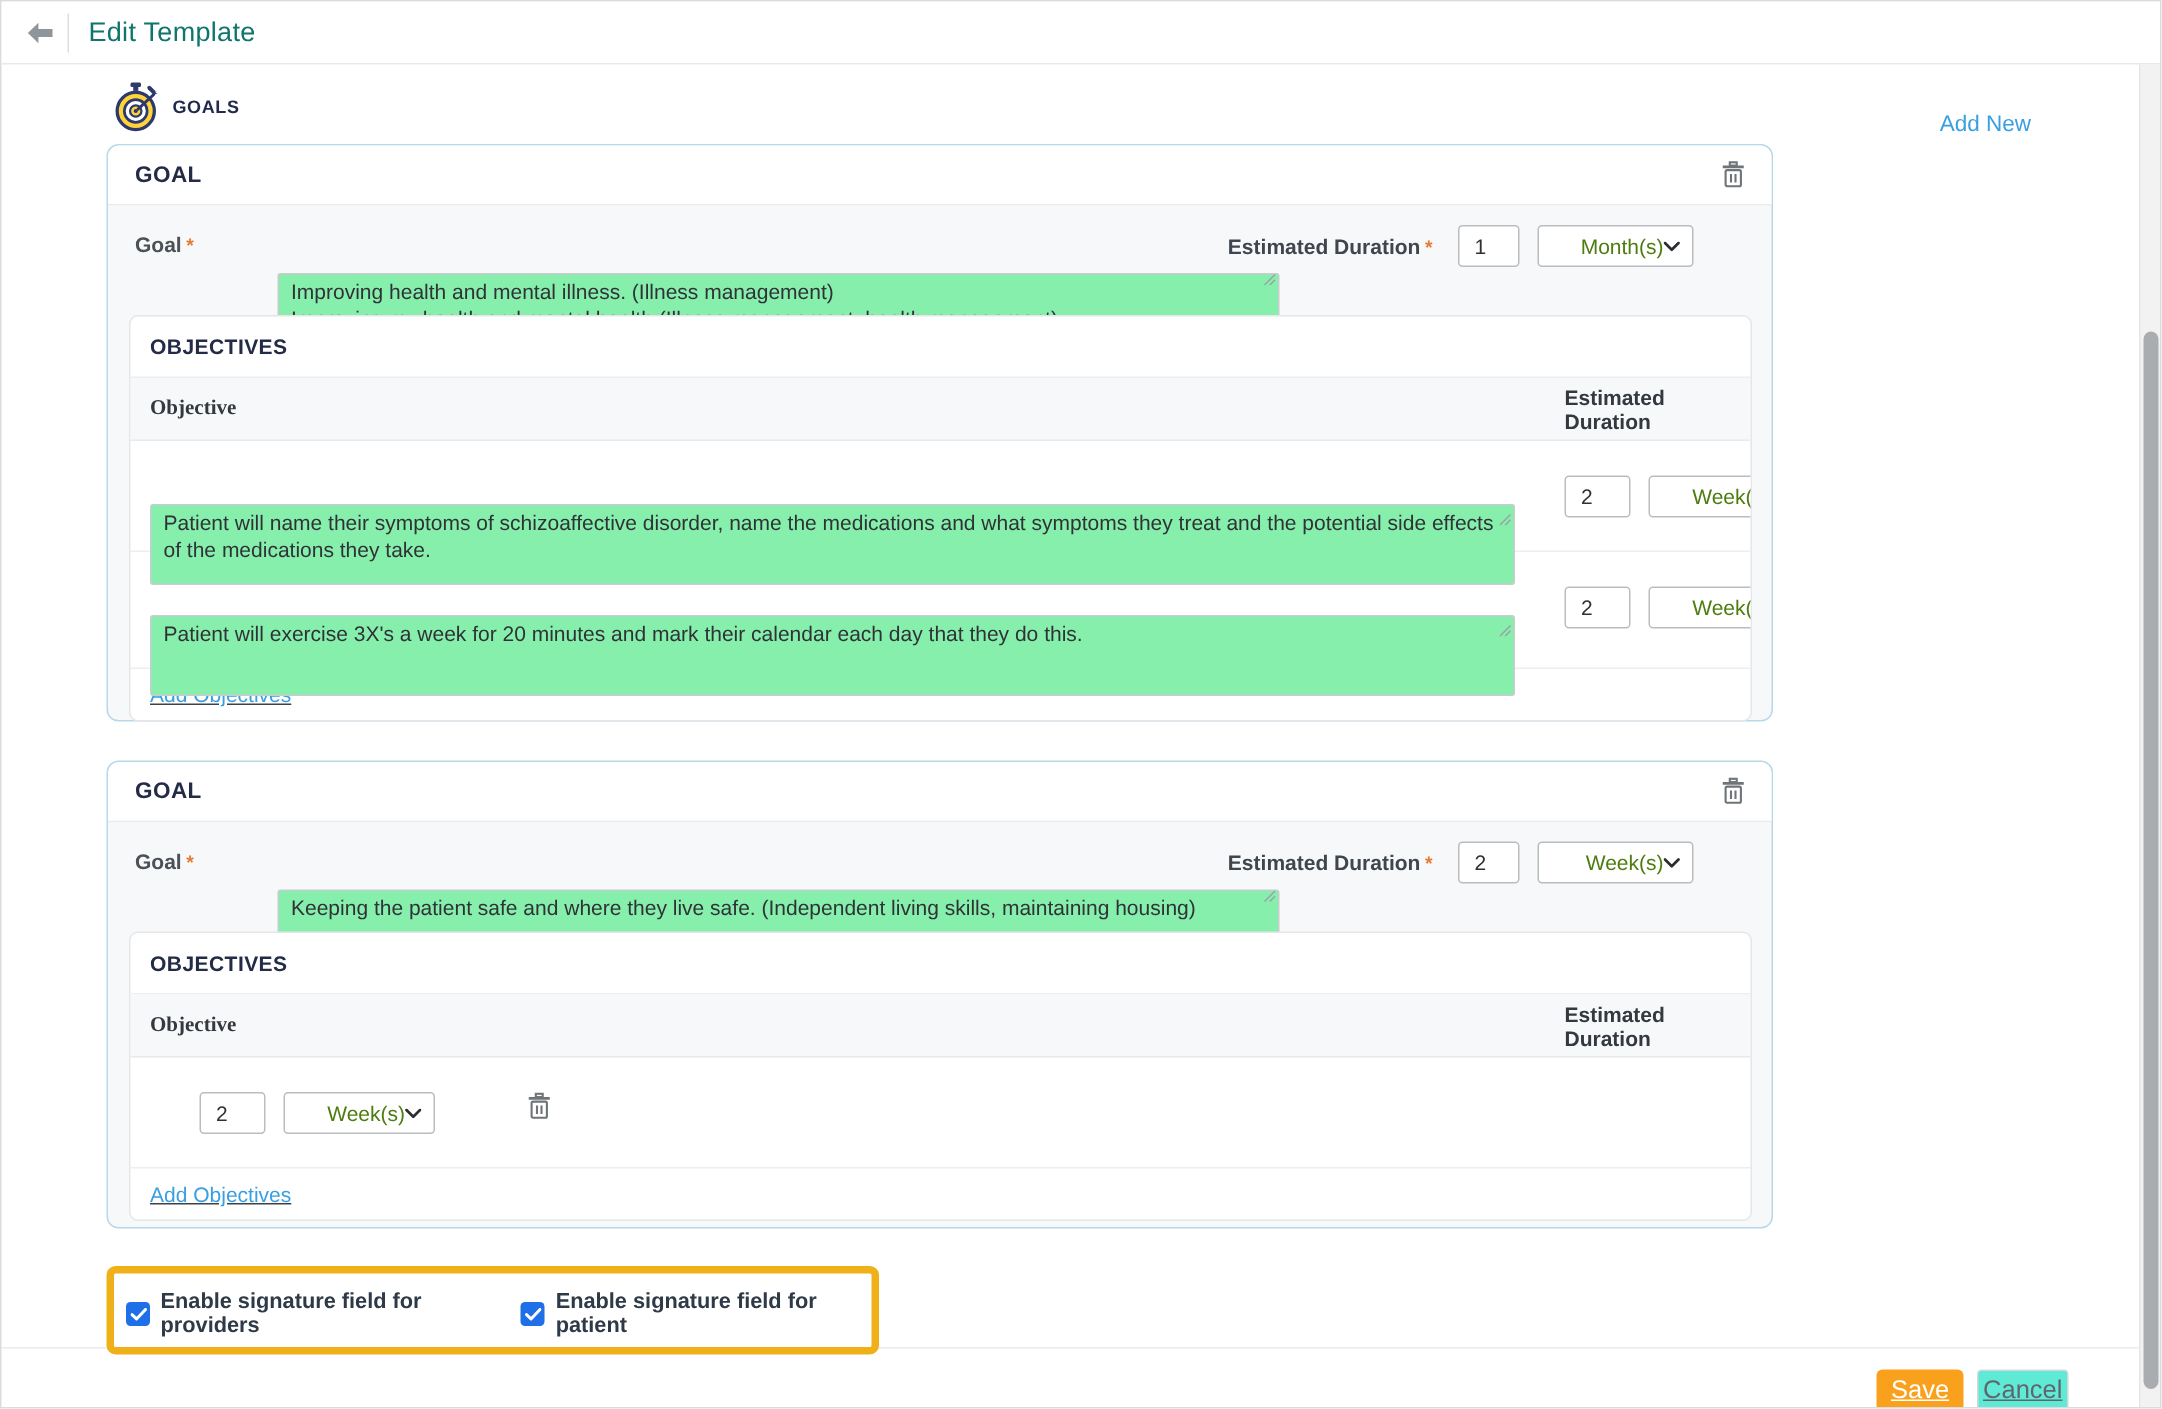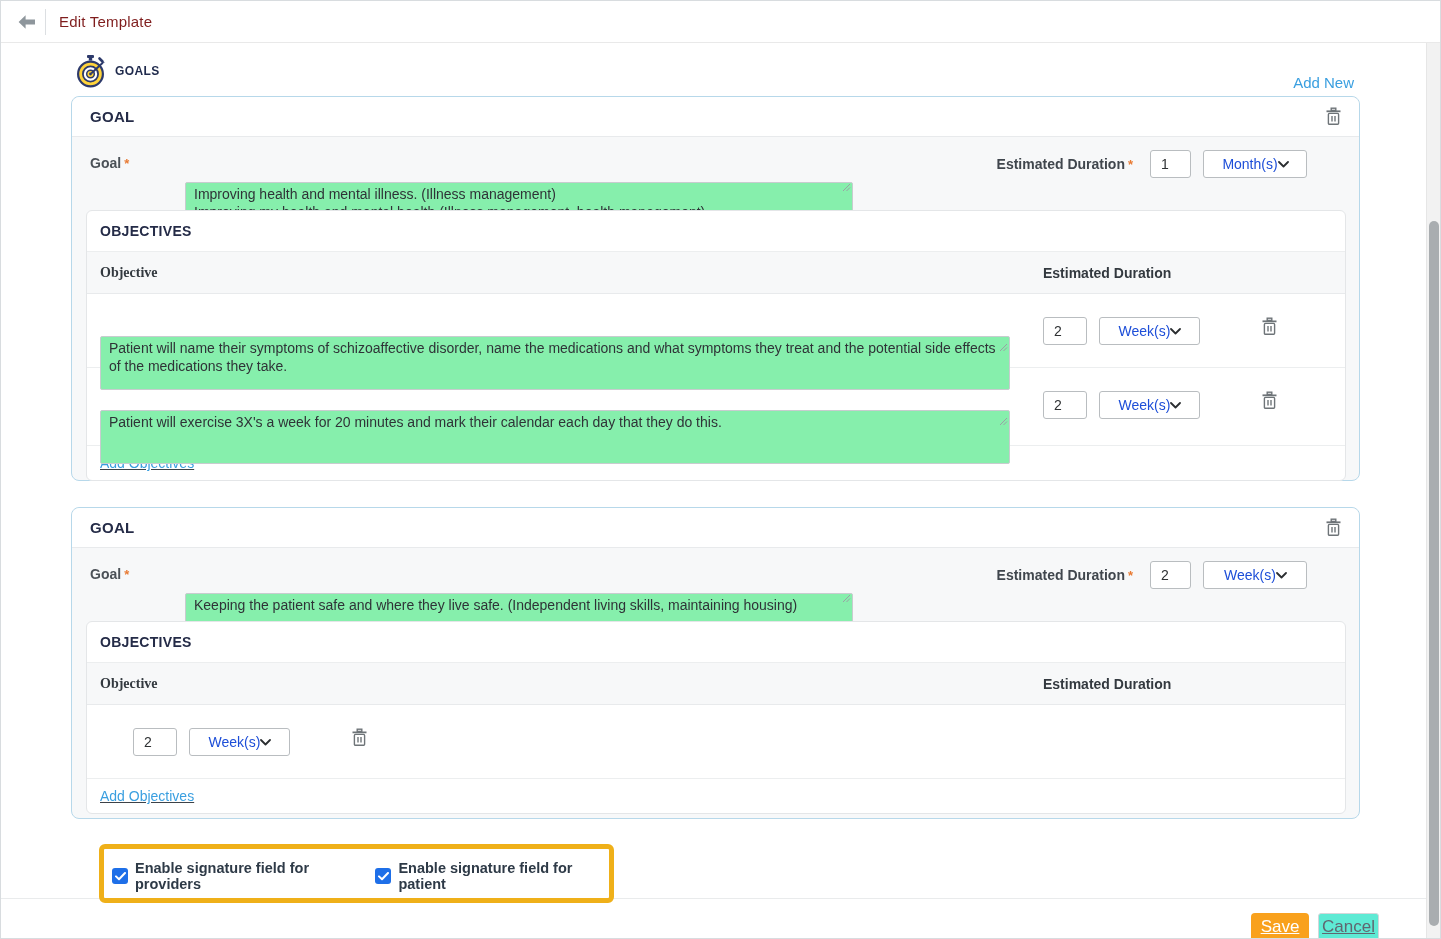--- a/index.html
+++ b/index.html
@@ -7,29 +7,29 @@
   body {
     font-family:"Liberation Sans","DejaVu Sans",sans-serif;
     background:#ffffff; color:#3c4248; position:relative; overflow:hidden;
     border:1px solid #d8dcdf;
   }
   
   .topbar{position:absolute;top:0;left:0;right:0;height:42px;background:#fff;
     border-bottom:1px solid #e9e9e9;display:flex;align-items:center;padding-left:13px;}
   .back-btn{width:26px;height:26px;display:flex;align-items:center;justify-content:center;cursor:pointer;}
   .topbar-divider{width:1px;height:26px;background:#dcdfe2;margin:0 13px 0 5px;}
-  .topbar-title{font-size:15px;color:#7f1d1d;letter-spacing:.2px;}
+  .topbar-title{font-size:18px;color:#0f766e;letter-spacing:.2px;}
   
   .goals-header{position:absolute;top:51px;left:70px;right:86px;height:38px;
     display:flex;align-items:center;}
   .goals-title{font-size:12px;font-weight:bold;color:#1f2a4c;margin-left:9px;letter-spacing:.4px;}
   .link{color:#3a9fe0;cursor:pointer;}
   .add-new{margin-left:auto;font-size:15px;margin-top:23px;}
   
-  .goal-card{position:absolute;left:70px;width:1289px;background:#f7f8f9;
+  .goal-card{position:absolute;left:70px;width:1111px;background:#f7f8f9;
     border:1px solid #b7d8ea;border-radius:8px;}
   .goal-card-1{top:95px;height:385px;}
   .goal-card-2{top:506px;height:312px;}
   .goal-card-header{position:absolute;top:0;left:0;right:0;height:40px;background:#fff;
     border-bottom:1px solid #e8eaec;border-radius:8px 8px 0 0;display:flex;align-items:center;
     padding:0 17px 0 18px;}
   .goal-card-title{font-size:15px;font-weight:bold;color:#242b47;letter-spacing:.3px;}
   .trash-btn{margin-left:auto;cursor:pointer;display:flex;align-items:center;}
   .field-label{position:absolute;left:18px;top:58px;font-size:14px;color:#4b5157;font-weight:600;}
   .req{color:#e87a33;margin-left:3px;font-size:13px;}
@@ -37,23 +37,23 @@
   .goal-ta-wrap{left:113px;top:53px;width:668px;height:48px;}
   textarea{width:100%;height:100%;border:1px solid #c8cccf;border-radius:2px;background:#86efac;
     font-family:"Liberation Sans","DejaVu Sans",sans-serif;font-size:14px;color:#2f3337;
     line-height:1.3;padding:2px 8px;resize:none;overflow:hidden;margin-top:32px;}
   .grip{position:absolute;right:2px;bottom:2px;pointer-events:none;}
   .dur-group{position:absolute;right:52px;top:53px;display:flex;align-items:center;}
   .dur-label{font-size:14px;font-weight:600;color:#40464d;}
   .num-input{width:41px;height:28px;border:1px solid #b9bdc0;border-radius:3px;background:#fff;
     font-family:"Liberation Sans","DejaVu Sans",sans-serif;font-size:14px;color:#2e3133;
     padding:0 0 0 10px;margin-left:17px;}
-  .select{display:inline-flex;align-items:center;justify-content:center;height:28px;
+  .select{display:inline-flex;align-items:center;justify-content:flex-end;height:28px;
     border:1px solid #b9bdc0;border-radius:3px;background:#fff;padding:0 8px 0 9px;
-    font-size:14px;color:#1d4ed8;cursor:pointer;margin-left:12px;}
+    font-size:14px;color:#4d7c0f;cursor:pointer;margin-left:12px;}
   .select-goal{width:104px;}
   
   .objectives-card{position:absolute;left:14px;right:13px;background:#fff;
     border:1px solid #e4e6e8;border-radius:6px;top:113px;overflow:hidden;}
   .objectives-card-1{height:271px;}
   .objectives-card-2{height:193px;}
   .obj-title{height:41px;line-height:41px;padding:0 13px;font-size:14px;font-weight:bold;
     color:#242b47;border-bottom:1px solid #eceeef;letter-spacing:.3px;}
   .obj-cols{height:42px;background:#f7f8f9;border-bottom:1px solid #e8eaec;position:relative;
     display:flex;align-items:center;}
@@ -63,21 +63,21 @@
     padding:10px 0 10px 13px;height:74px;}
   .obj-ta-wrap{position:relative;width:910px;height:54px;flex:none;}
   .obj-dur{display:flex;align-items:flex-start;margin-left:33px;padding-top:13px;}
   .obj-num{margin-left:0;width:44px;}
   .select-obj{width:101px;}
   .obj-trash{margin-left:61px;padding-top:13px;}
   .add-row{height:34px;display:flex;align-items:center;padding-left:13px;font-size:14px;text-decoration:underline;}
   
   .hl-box{position:absolute;left:70px;top:843px;width:515px;height:59px;background:#fff;
     border:5px solid #efb019;border-radius:6px;display:flex;align-items:flex-start;
-    padding:11px 8px 0 8px;z-index:2;margin-left:28px;}
+    padding:11px 8px 0 8px;z-index:2;}
   .chk-group{display:flex;align-items:center;cursor:pointer;}
   .chk-group + .chk-group{margin-left:21px;}
   .checkbox{width:16px;height:16px;background:#1e6fe8;border-radius:3px;display:flex;
     align-items:center;justify-content:center;flex:none;}
   .chk-label{margin-left:7px;font-size:14.5px;font-weight:600;color:#2e3a47;}
   
   .footer-line{position:absolute;top:897px;left:0;right:14px;height:1px;background:#e9ebec;z-index:1;}
   .btn{position:absolute;top:912px;height:28px;border-radius:4px;font-size:17px;
     display:flex;align-items:center;justify-content:center;cursor:pointer;z-index:2;
     font-family:"Liberation Sans","DejaVu Sans",sans-serif;text-decoration:underline;}

